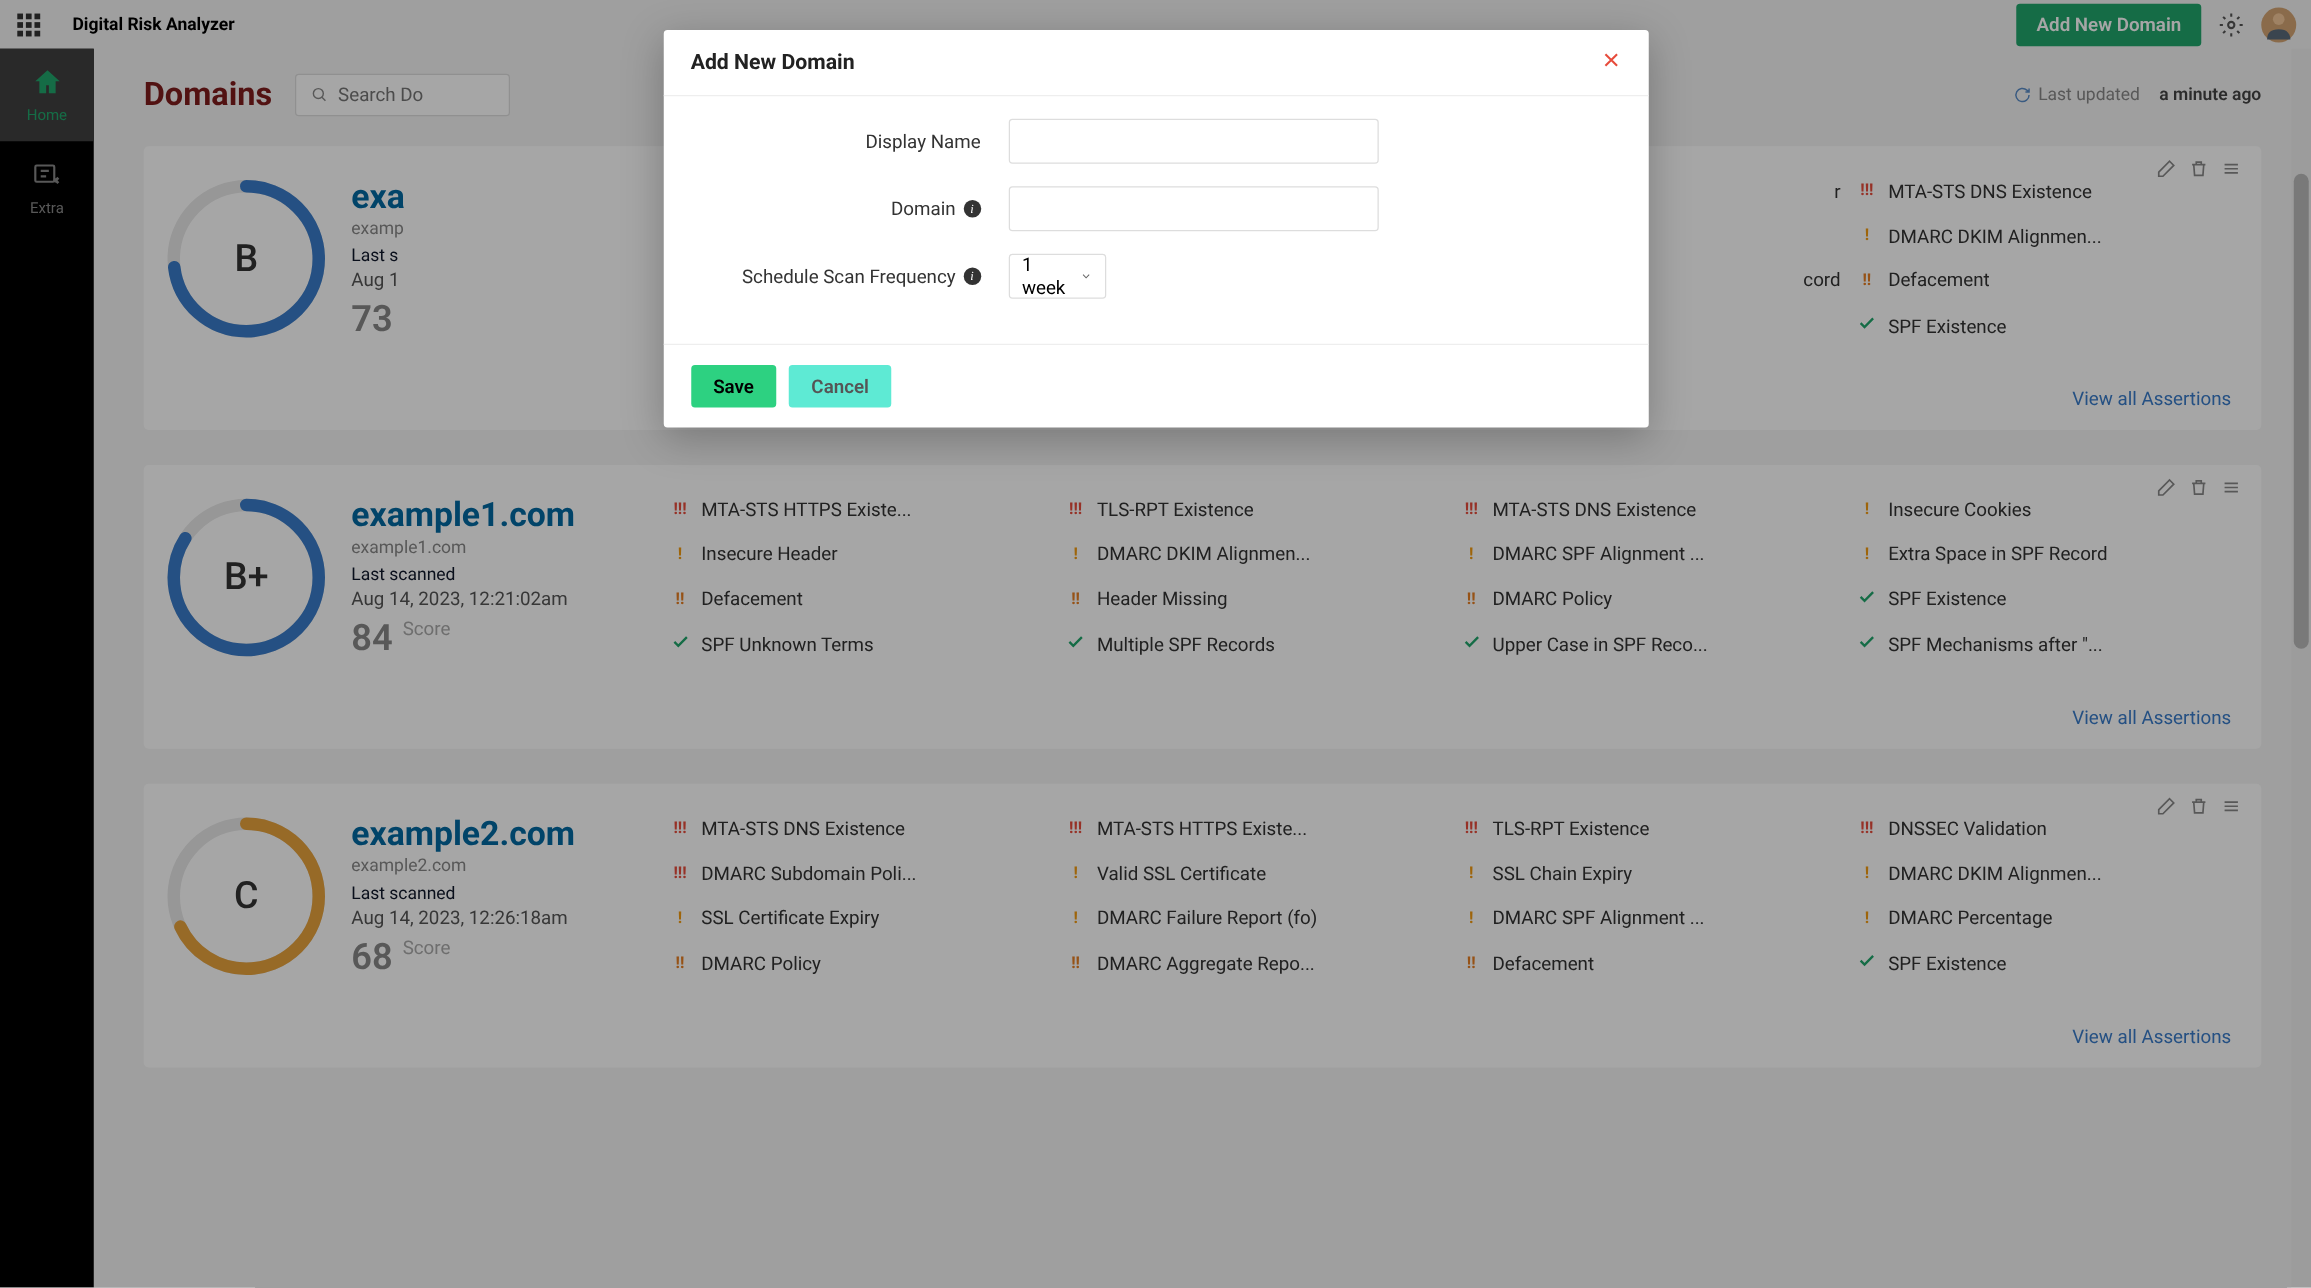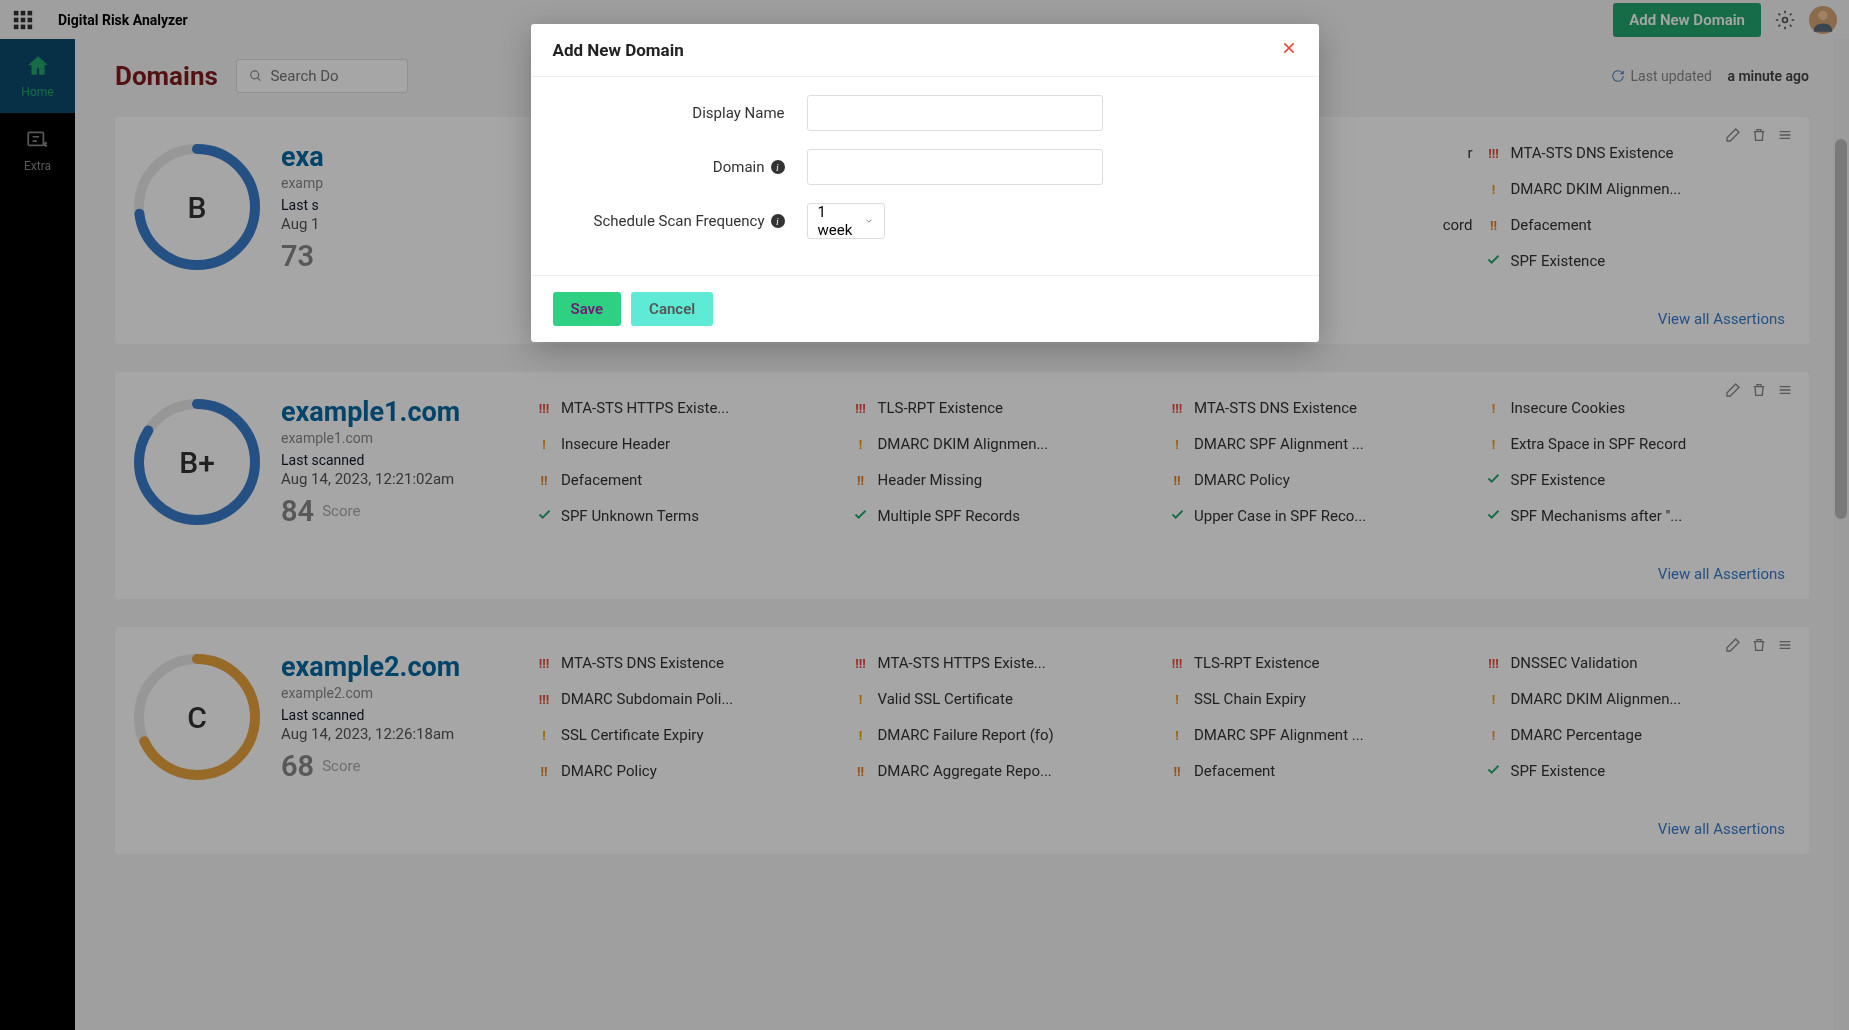--- a/index.html
+++ b/index.html
@@ -10,21 +10,21 @@
     .apps-icon { width: 22px; height: 22px; cursor: pointer; }
     .app-title { font-size: 14px; font-weight: 700; color: #000000; text-align: right; }
     .topbar-right { display: flex; align-items: center; gap: 14px; }
     .add-domain-btn { background: #21a76c; color: #fff; border: none; padding: 8px 16px; font-size: 15px; font-weight: 600; border-radius: 3px; cursor: pointer; }
     .gear-icon { width: 20px; height: 20px; cursor: pointer; color: #555; }
     .avatar { width: 28px; height: 28px; border-radius: 50%; background: #d4a574; display: flex; align-items: center; justify-content: center; position: relative; overflow: visible; }
     
     .main-wrapper { display: flex; height: calc(100% - 39px); }
     .sidebar { width: 75px; background: #000; display: flex; flex-direction: column; }
     .sidebar-item { height: 74px; display: flex; flex-direction: column; align-items: center; justify-content: center; color: #888; cursor: pointer; gap: 6px; }
-    .sidebar-item.active { background: #0c4a6e; color: #21a76c; align-items: center; }
+    .sidebar-item.active { background: #404040; color: #21a76c; align-items: center; }
     .sidebar-item svg { width: 26px; height: 26px; }
     .sidebar-label { font-size: 12px; }
     
     .content { flex: 1; padding: 20px 40px; overflow-y: auto; position: relative; }
     .content-header { display: flex; align-items: center; justify-content: space-between; margin-bottom: 24px; }
     .content-header-left { display: flex; align-items: center; gap: 18px; }
     .page-title { font-size: 26px; font-weight: 700; color: #7f1d1d; }
     .search-box { display: flex; align-items: center; border: 1px solid #ddd; background: #fff; border-radius: 3px; padding: 7px 12px; gap: 8px; width: 172px; }
     .search-box input { border: none; outline: none; font-size: 15px; width: 100%; color: #666; }
     .search-box svg { width: 16px; height: 16px; color: #888; }
@@ -39,21 +39,21 @@
     .card-left { width: 400px; display: flex; padding: 0 18px; align-items: center; gap: 20px; }
     
     .grade-circle { width: 128px; height: 128px; position: relative; }
     .grade-circle svg { transform: rotate(-90deg); }
     .grade-label { position: absolute; top: 50%; left: 50%; transform: translate(-50%,-50%); font-size: 30px; font-weight: 500; color: #333; }
     
     .domain-info .domain-name { font-size: 27px; font-weight: 700; color: #0369a1; margin-bottom: 2px; }
     .domain-info .domain-url { font-size: 14px; color: #888; margin-bottom: 6px; }
     .domain-info .scan-label { font-size: 14px; color: #0f172a; margin-bottom: 2px; }
     .domain-info .scan-time { font-size: 15px; color: #555; margin-bottom: 6px; }
-    .domain-info .score-row { display: flex; align-items: center; gap: 8px; }
+    .domain-info .score-row { display: flex; align-items: flex-start; gap: 8px; }
     .domain-info .score-val { font-size: 29px; font-weight: 600; color: #888; }
     .domain-info .score-text { font-size: 15px; color: #aaa; }
     
     .card-right { flex: 1; display: grid; grid-template-columns: repeat(4, 1fr); gap: 12px 12px; padding: 0 20px; }
     .assertion { display: flex; align-items: center; gap: 8px; font-size: 15px; color: #333; white-space: nowrap; overflow: hidden; text-overflow: ellipsis; }
     .assertion .ind { font-weight: 700; font-size: 13px; width: 18px; flex-shrink: 0; text-align: center; }
     .ind.critical { color: #e74c3c; }
     .ind.high { color: #e67e22; }
     .ind.medium { color: #f39c12; }
     .ind.ok { color: #21a76c; }
@@ -69,21 +69,21 @@
     .modal-close { cursor: pointer; }
     .modal-close svg { width: 16px; height: 16px; color: #e74c3c; }
     .modal-body { padding: 18px 22px; }
     .form-row { display: flex; align-items: center; margin-bottom: 18px; gap: 22px; }
     .form-label { width: 232px; text-align: right; font-size: 15px; color: #333; display: flex; justify-content: flex-end; align-items: center; gap: 6px; }
     .info-icon { width: 14px; height: 14px; border-radius: 50%; background: #333; color: #fff; font-size: 10px; display: inline-flex; align-items: center; justify-content: center; font-style: italic; font-family: serif; }
     .form-input { width: 296px; height: 36px; border: 1px solid #ddd; border-radius: 3px; padding: 0 10px; font-size: 15px; outline: none; }
     .form-select { width: 78px; height: 36px; border: 1px solid #ddd; border-radius: 3px; padding: 10px 10px; font-size: 15px; display: flex; align-items: center; justify-content: space-between; cursor: pointer; gap: 8px; }
     .form-select svg { width: 12px; height: 12px; color: #666; }
     .modal-footer { padding: 16px 22px; border-top: 1px solid #eee; display: flex; gap: 10px; }
-    .btn-save { background: #2dd181; color: #701a75; border: none; padding: 8px 18px; font-size: 15px; font-weight: 600; border-radius: 3px; cursor: pointer; }
+    .btn-save { background: #2dd181; color: #000000; border: none; padding: 8px 18px; font-size: 15px; font-weight: 600; border-radius: 3px; cursor: pointer; }
     .btn-cancel { background: #5eead4; color: #555; border: none; padding: 8px 18px; font-size: 15px; font-weight: 600; border-radius: 3px; cursor: pointer; }
     
     .scrollbar { position: absolute; right: 0; top: 39px; width: 16px; bottom: 0; background: #f0f0f0; }
     .scrollbar-thumb { position: absolute; top: 100px; left: 2px; right: 2px; height: 380px; background: #bbb; border-radius: 6px; }
   </style>
 </head>
 <body>
 
 <div class="topbar">
   <div class="topbar-left">

